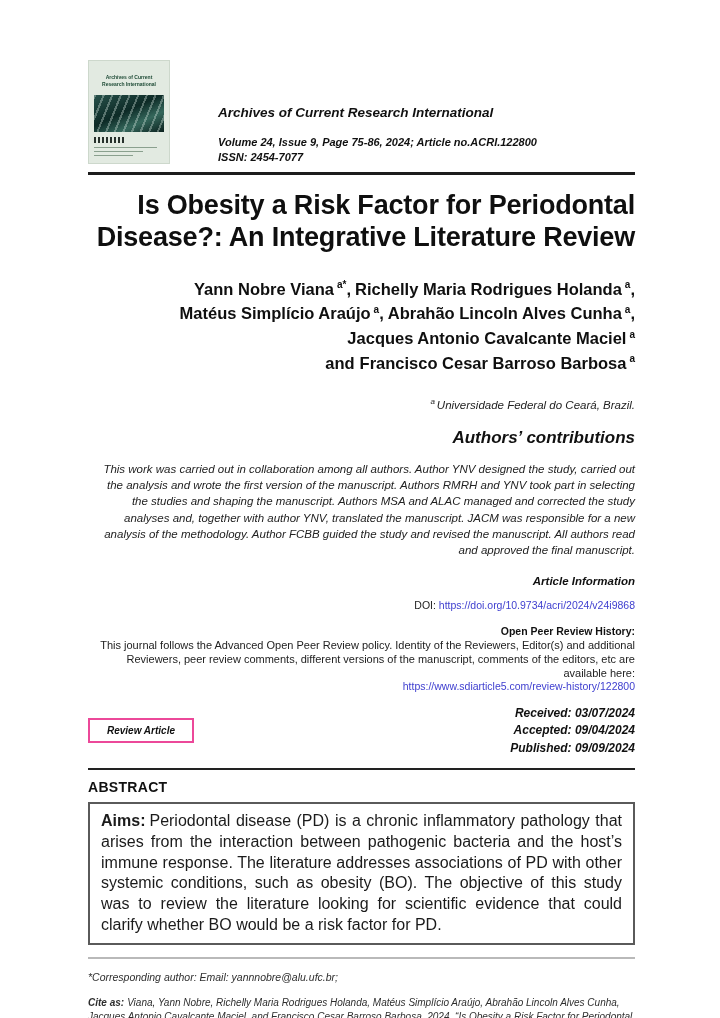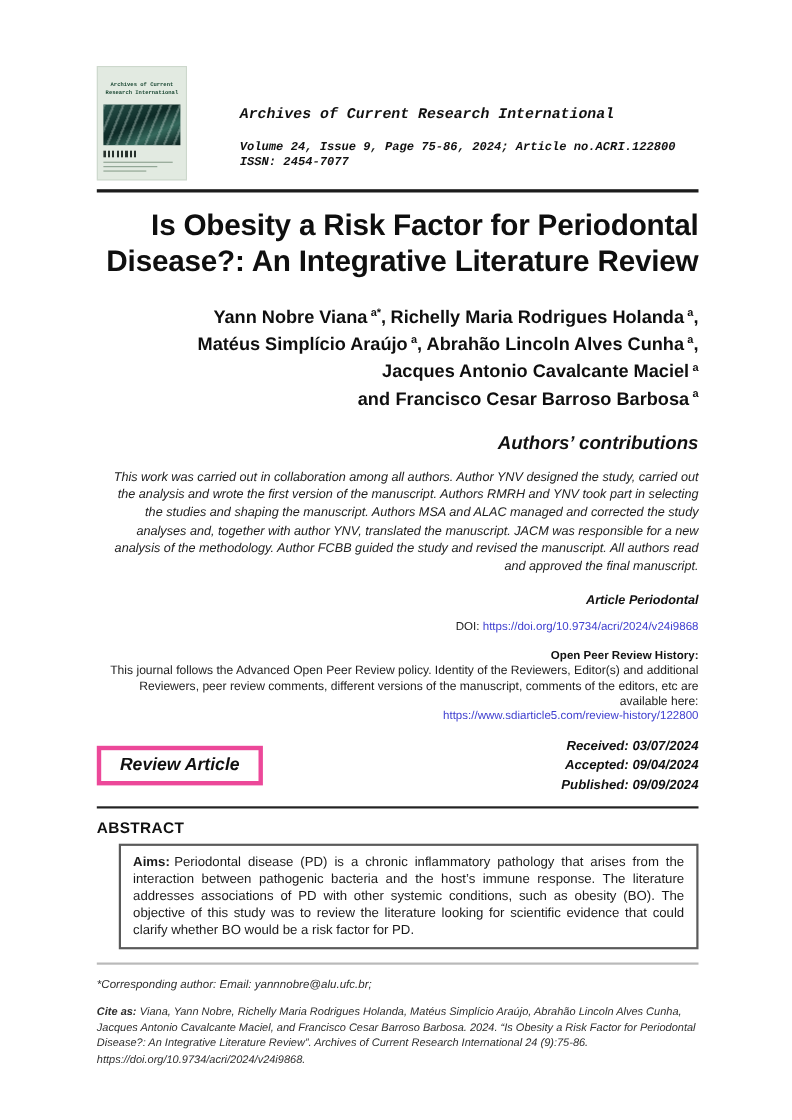--- a/index.html
+++ b/index.html
@@ -10,21 +10,21 @@
     margin: 0 auto;
     background: #ffffff;
     box-sizing: border-box;
     padding: 60px 85px 0 88px;
     font-family: "Liberation Sans", sans-serif;
     color: #1b1b1b;
     overflow: hidden;
   }
 
   
-  .header { display: flex; align-items: center; font-family: Liberation Mono, monospace; }
+  .header { display: flex; align-items: flex-end; }
   .cover {
     width: 82px; height: 104px;
     background: #e2eae1;
     border: 1px solid #cdd8cc;
     box-sizing: border-box;
     padding: 5px 5px 4px;
     display: flex; flex-direction: column;
     flex: 0 0 auto;
   }
   .cover-title {
@@ -103,41 +103,41 @@
     margin-top: 1px;
   }
   .peer-link-line { font-size: 10.5px; text-align: right; }
 
   
   .dates-row {
     margin-top: 13px;
     display: flex; justify-content: space-between; align-items: center;
   }
   .review-box {
-    border: 4px solid #ec4899; padding: 5px 17px;
-    font-size: 16px; font-weight: bold; font-style: italic; color: #111;
+    border: 2px solid #ec4899; padding: 5px 17px;
+    font-size: 10px; font-weight: bold; font-style: italic; color: #111;
     background: #fff;
   }
   .dates {
     text-align: right; font-size: 12px; font-weight: bold; font-style: italic;
     line-height: 1.45; color: #111;
   }
 
   .rule-mid { margin-top: 11px; height: 2px; background: #222; }
 
   
   .abstract-heading {
     margin: 9px 0 0 0; font-size: 14px; font-weight: bold; color: #111;
     letter-spacing: 0.3px;
   }
   .abstract-box {
     margin-top: 7px;
     border: 2px solid #5a5a5a;
     padding: 7px 11px;
-    font-size: 12px; line-height: 1.3; text-align: justify; color: #1b1b1b; margin-left: 20px;
+    font-size: 16px; line-height: 1.3; text-align: justify; color: #1b1b1b;
   }
   .aims-label { font-weight: bold; margin-right: 4px; }
 
   .rule-thin { margin-top: 12px; height: 2px; background: #b9b9b9; }
 
   
   .corresponding {
     margin-top: 12px; font-size: 10.5px; font-style: italic; color: #2e2e2e;
   }
   .cite-block {
@@ -186,25 +186,28 @@
       <span>Matéus Simplício Araújo</span><sup>a</sup><span class="sep">,</span><span>Abrahão Lincoln Alves Cunha</span><sup>a</sup><span>,</span>
     </div>
     <div>
       <span>Jacques Antonio Cavalcante Maciel</span><sup>a</sup>
     </div>
     <div>
       <span class="and-word">and</span><span>Francisco Cesar Barroso Barbosa</span><sup>a</sup>
     </div>
   </div>
 
+  <div class="affiliation">
+    <sup>a</sup><span>Universidade Federal do Ceará, Brazil.</span>
+  </div>
 
   <div class="contrib-heading">Authors’ contributions</div>
   <div class="contrib-text">This work was carried out in collaboration among all authors. Author YNV designed the study, carried out the analysis and wrote the first version of the manuscript. Authors RMRH and YNV took part in selecting the studies and shaping the manuscript. Authors MSA and ALAC managed and corrected the study analyses and, together with author YNV, translated the manuscript. JACM was responsible for a new analysis of the methodology. Author FCBB guided the study and revised the manuscript. All authors read and approved the final manuscript.</div>
 
-  <div class="article-info-heading">Article Periodontal</div>
+  <div class="article-info-heading">Article Information</div>
 
   <div class="doi-line">
     <span>DOI:</span>
     <a class="link">https://doi.org/10.9734/acri/2024/v24i9868</a>
   </div>
 
   <div class="peer-heading">Open Peer Review History:</div>
   <div class="peer-text">This journal follows the Advanced Open Peer Review policy. Identity of the Reviewers, Editor(s) and additional Reviewers, peer review comments, different versions of the manuscript, comments of the editors, etc are available here:</div>
   <div class="peer-link-line">
     <a class="link">https://www.sdiarticle5.com/review-history/122800</a>

